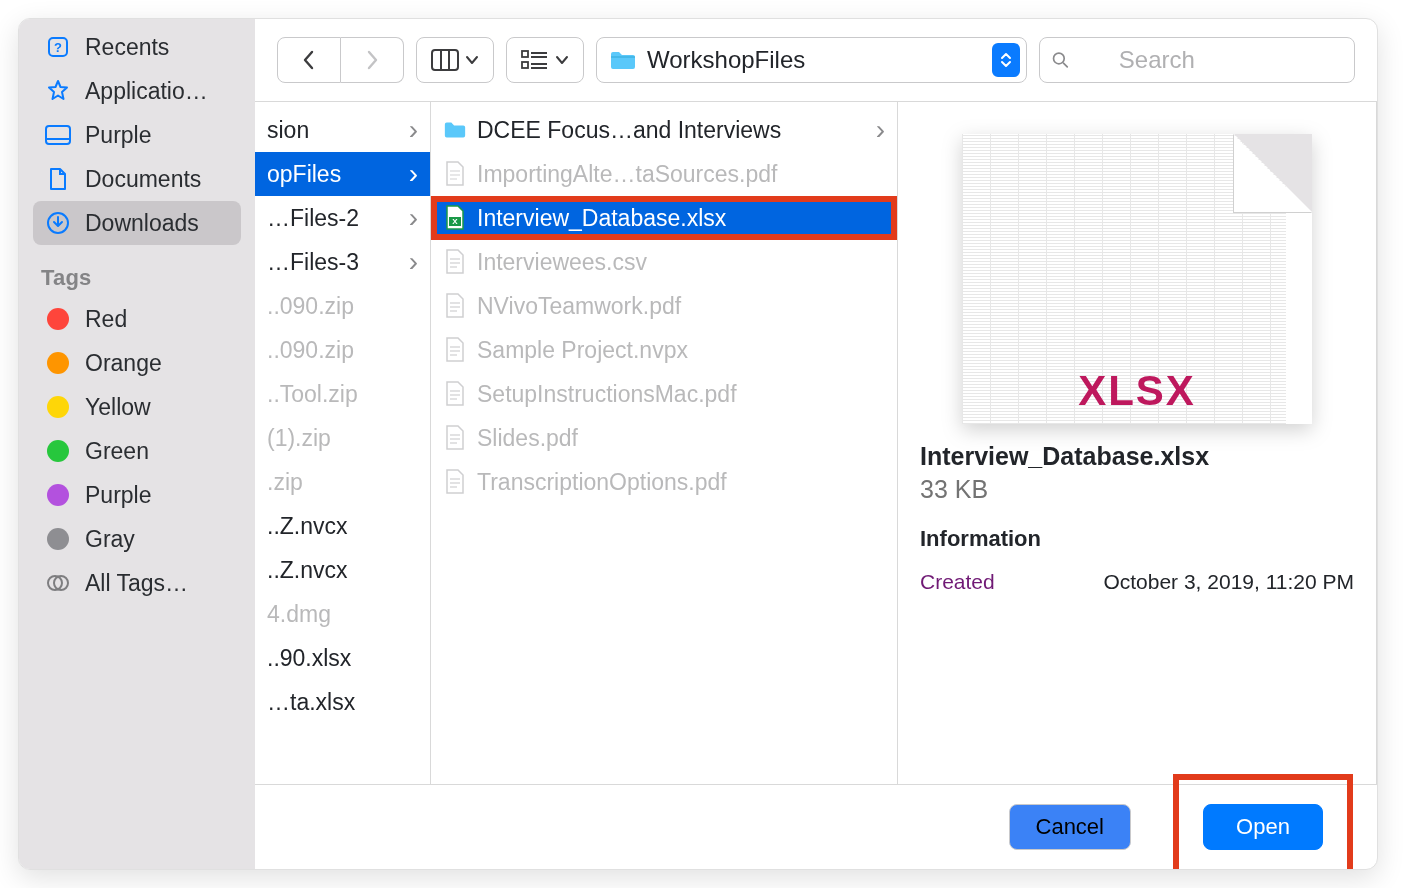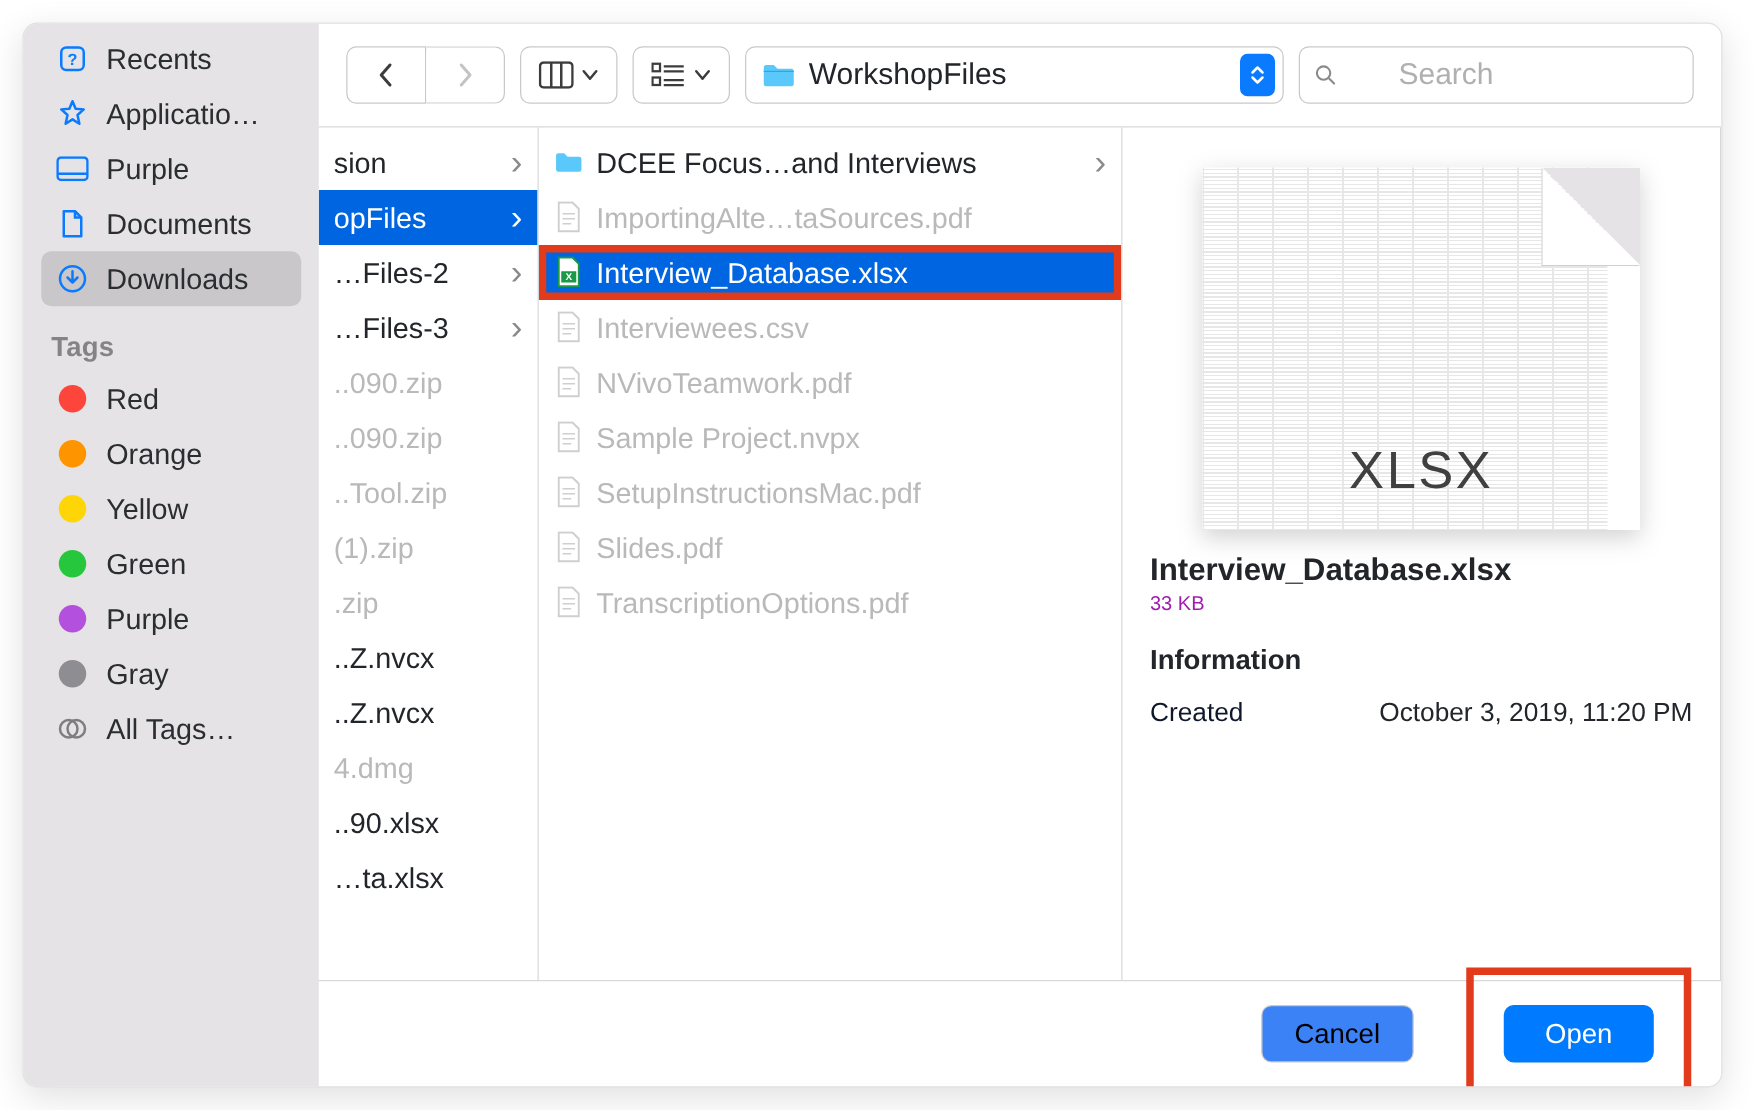--- a/index.html
+++ b/index.html
@@ -99,29 +99,29 @@
   position:absolute;top:0;right:0;width:78px;height:78px;background:#fff;
   box-shadow:-2px 2px 3px rgba(0,0,0,.12);
   clip-path:polygon(0 0,100% 100%,0 100%);
   border-left:1px solid #D0D0D0;border-bottom:1px solid #D0D0D0;
 }
 .thumb-cut {
   position:absolute;top:0;right:0;width:78px;height:78px;background:var(--sidebar-bg);
   clip-path:polygon(0 0,100% 0,100% 100%);
 }
 .thumb-badge {
-  position:absolute;bottom:24px;left:50%;transform:translateX(-50%);
-  font-weight:400;font-size:42px;color:#404040;letter-spacing:2px;
+  position:absolute;bottom:9px;left:50%;transform:translateX(-50%);
+  font-weight:700;font-size:42px;color:#be185d;letter-spacing:2px;
 }
 .shadow-under{filter:drop-shadow(0 6px 10px rgba(0,0,0,.18));}
 .preview-name{font-size:25px;font-weight:700;}
-.preview-size{font-size:16px;color:#a21caf;margin-top:-14px;}
+.preview-size{font-size:25px;color:#737373;margin-top:-14px;}
 .preview-info-heading{font-size:22px;font-weight:700;margin-top:4px;}
 .info-row{display:flex;justify-content:space-between;font-size:21px;gap:12px;}
-.info-row .k{color:#0f172a;}
+.info-row .k{color:#701a75;}
 .footer {
   height:84px;border-top:1px solid var(--border);display:flex;align-items:center;justify-content:flex-end;
   gap:18px;padding:0 24px;
 }
 .btn {
   height:46px;min-width:120px;padding:0 26px;border:1px solid #C9C9CB;border-radius:8px;font-size:22px;
   background:#3b82f6;
 }
 .btn.primary {background:var(--blue-button);color:#fff;border-color:var(--blue-button);}
 .btn-highlight {padding:24px;border:6px solid var(--highlight-red);border-radius:0;margin-left:24px;}

